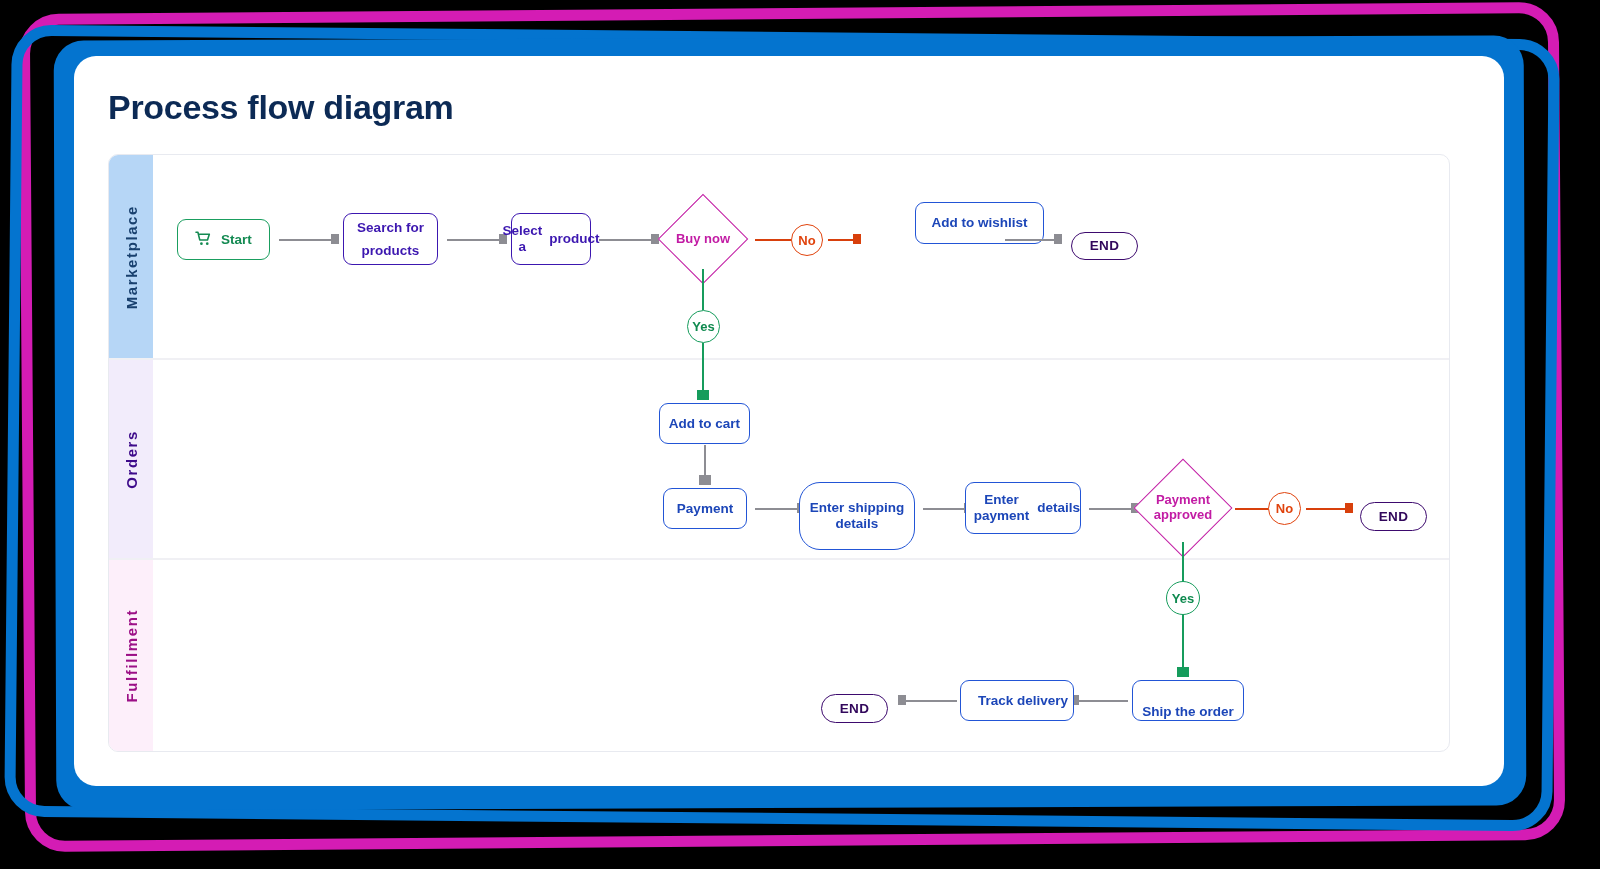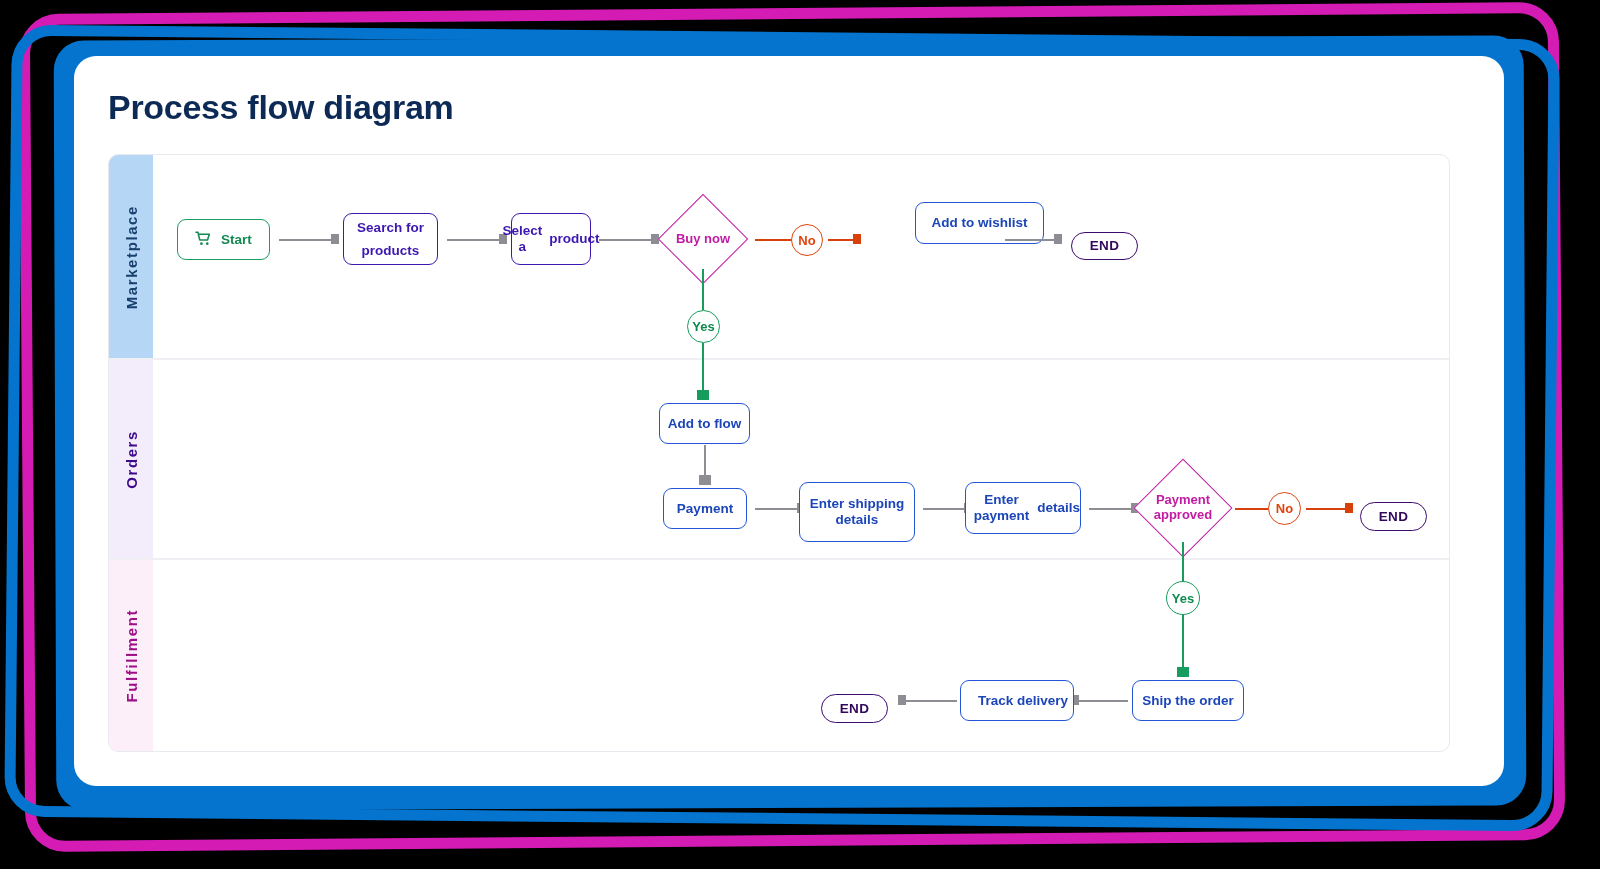--- a/index.html
+++ b/index.html
@@ -248,38 +248,38 @@
         <div class="conn-line-v c-green" style="left:593px;top:114px;width:2px;height:41px;"></div>
         <div class="conn-line-v c-green" style="left:593px;top:188px;width:2px;height:50px;"></div>
         <div class="arrow arrow-d c-green" style="left:588px;top:235px;"></div>
       </div>
 
       <div class="circle circle-yes" style="left:578px;top:155px;width:33px;height:33px;">
         <span>Yes</span>
       </div>
 
       <div class="node node-process-blue" style="left:550px;top:248px;width:91px;height:41px;">
-        <span>Add to flow</span>
+        <span>Add to cart</span>
       </div>
 
       <div class="conn">
         <div class="conn-line-v c-gray" style="left:595px;top:290px;width:1.6px;height:33px;"></div>
         <div class="arrow arrow-d c-gray" style="left:590px;top:320px;"></div>
       </div>
 
       <div class="node node-process-blue" style="left:554px;top:333px;width:84px;height:41px;">
         <span>Payment</span>
       </div>
 
       <div class="conn">
         <div class="conn-line-h c-gray" style="left:646px;top:353px;width:43px;"></div>
         <div class="arrow arrow-r c-gray" style="left:688px;top:348px;"></div>
       </div>
 
-      <div class="node node-process-blue" style="left:690px;top:327px;width:116px;height:60px;flex-direction:column;">
+      <div class="node node-process-blue" style="left:690px;top:327px;width:116px;height:68px;flex-direction:column;border-radius:21px;">
         <span>Enter shipping</span>
         <span>details</span>
       </div>
 
       <div class="conn">
         <div class="conn-line-h c-gray" style="left:814px;top:353px;width:42px;"></div>
         <div class="arrow arrow-r c-gray" style="left:855px;top:348px;"></div>
       </div>
 
       <div class="node node-process-blue" style="left:856px;top:327px;width:116px;height:52px;flex-direction:row;">
@@ -317,21 +317,21 @@
       <div class="conn">
         <div class="conn-line-v c-green" style="left:1073px;top:387px;width:2px;height:40px;"></div>
         <div class="conn-line-v c-green" style="left:1073px;top:459px;width:2px;height:56px;"></div>
         <div class="arrow arrow-d c-green" style="left:1068px;top:512px;"></div>
       </div>
 
       <div class="circle circle-yes" style="left:1057px;top:426px;width:34px;height:34px;">
         <span>Yes</span>
       </div>
 
-      <div class="node node-process-blue" style="left:1023px;top:525px;width:112px;height:41px;">
+      <div class="node node-process-blue" style="left:1023px;top:525px;width:112px;height:41px;align-items:flex-end;">
         <span>Ship the order</span>
       </div>
 
       <div class="conn">
         <div class="conn-line-h c-gray" style="left:968px;top:545px;width:51px;"></div>
         <div class="arrow arrow-l c-gray" style="left:962px;top:540px;"></div>
       </div>
 
       <div class="node node-process-blue" style="left:851px;top:525px;width:114px;height:41px;padding-left:12px;">
         <span>Track delivery</span>

